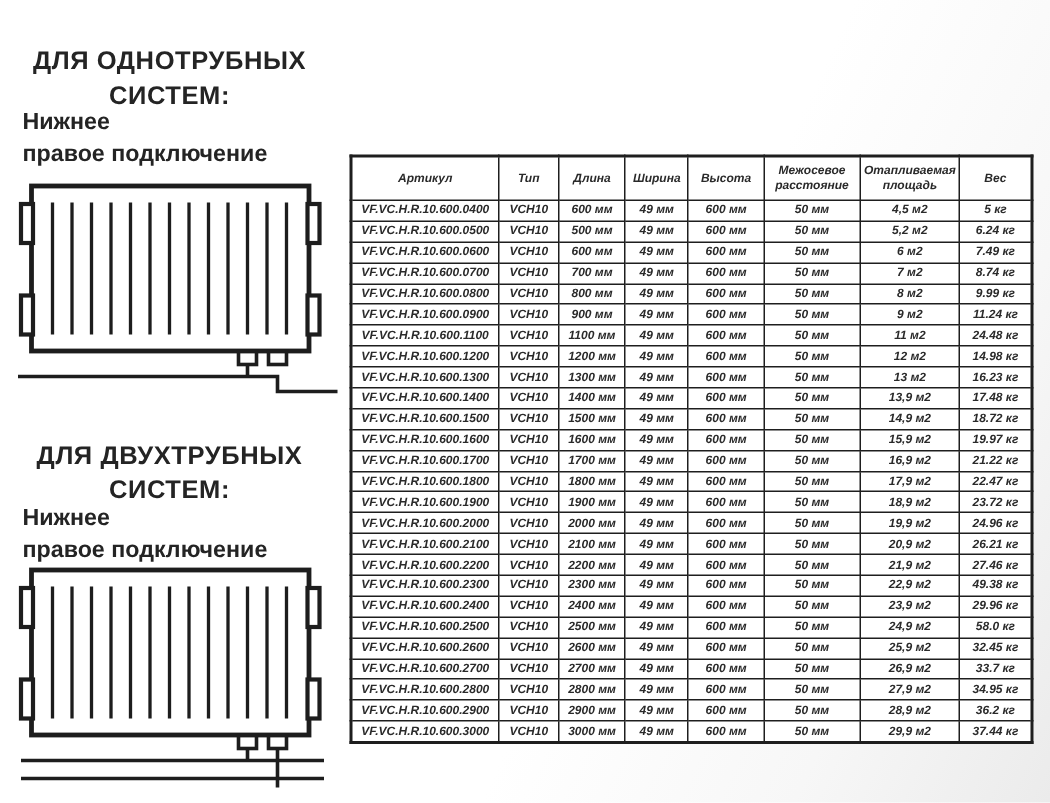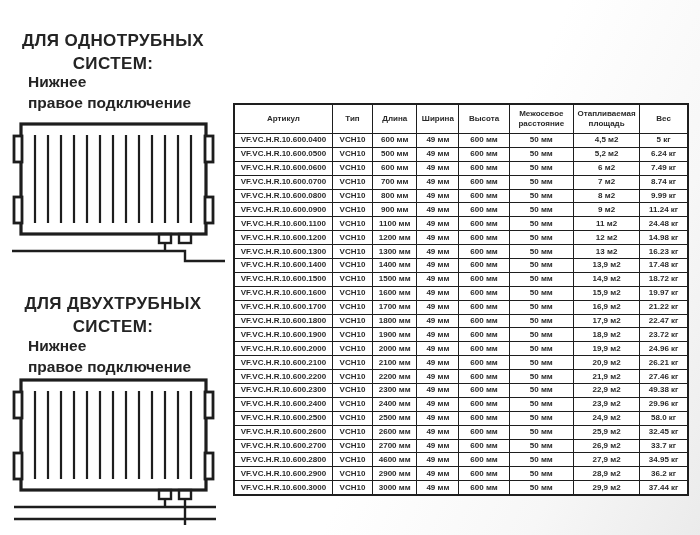--- a/index.html
+++ b/index.html
@@ -5,32 +5,32 @@
   html,body{margin:0;padding:0;}
   body{
     width:700px;height:535px;position:relative;overflow:hidden;
     background:linear-gradient(115deg,#ffffff 60%,#f7f7f7 82%,#ebebeb 100%);
     font-family:"Liberation Sans",sans-serif;
     color:#262626;
   }
   .left-panel{position:absolute;left:8px;top:8px;width:222px;}
   .sys-heading{font-weight:bold;font-size:17px;letter-spacing:.4px;text-align:center;line-height:1.35;color:#242424;}
   .h-line{display:block;}
-  .conn-label{font-weight:bold;font-size:15.5px;line-height:1.35;text-align:left;color:#242424;margin-left:20px;}
+  .conn-label{font-weight:bold;font-size:15.5px;line-height:1.35;text-align:left;color:#242424;margin-left:7px;}
   .conn-label span{display:block;}
   .s1-heading{position:absolute;left:0;top:22px;width:210px;}
   .s1-conn{position:absolute;left:0;top:64px;width:215px;}
   .s1-svg{position:absolute;left:2px;top:112px;}
   .s2-heading{position:absolute;left:0;top:285px;width:210px;}
   .s2-conn{position:absolute;left:0;top:328px;width:215px;}
   .s2-svg{position:absolute;left:2px;top:368px;}
   .radiator{display:block;}
   .table-area{position:absolute;left:233px;top:103px;width:457px;}
   table{border-collapse:collapse;table-layout:fixed;width:456px;background:#fff;
-        font-size:8px;font-weight:bold;color:#2a2a2a;border:2px solid #1e1e1e;}
+        font-size:8px;font-weight:bold;color:#2a2a2a;border:2px solid #1e1e1e;font-style:italic;}
   th,td{border:1.5px solid #1e1e1e;text-align:center;vertical-align:middle;padding:0 1px;overflow:hidden;white-space:nowrap;}
   thead th{height:26px;font-size:8px;line-height:1.3;white-space:normal;padding:1px 2px;}
   tbody td{height:12.9px;line-height:1;}
 </style>
 </head>
 <body>
 
 <div class="canvas">
 
   <aside class="left-panel">
@@ -372,21 +372,21 @@
             <td>2700 мм</td>
             <td>49 мм</td>
             <td>600 мм</td>
             <td>50 мм</td>
             <td>26,9 м2</td>
             <td>33.7 кг</td>
           </tr>
           <tr>
             <td>VF.VC.H.R.10.600.2800</td>
             <td>VCH10</td>
-            <td>4600 мм</td>
+            <td>2800 мм</td>
             <td>49 мм</td>
             <td>600 мм</td>
             <td>50 мм</td>
             <td>27,9 м2</td>
             <td>34.95 кг</td>
           </tr>
           <tr>
             <td>VF.VC.H.R.10.600.2900</td>
             <td>VCH10</td>
             <td>2900 мм</td>

